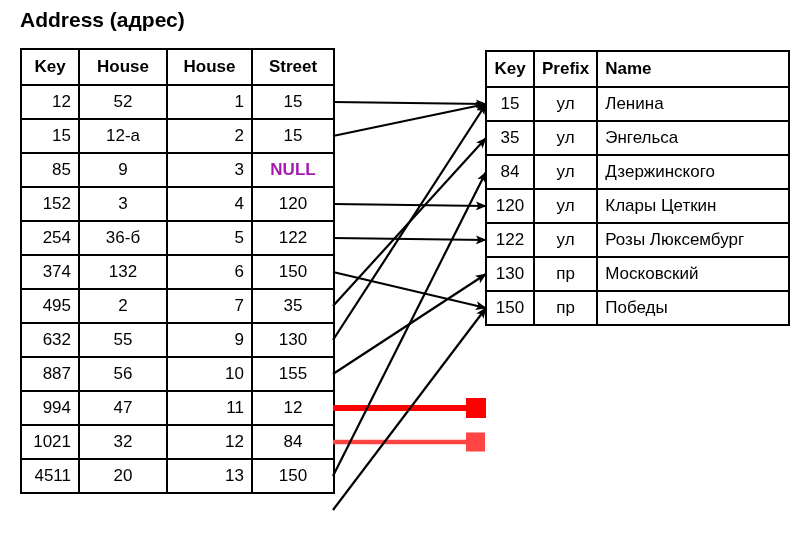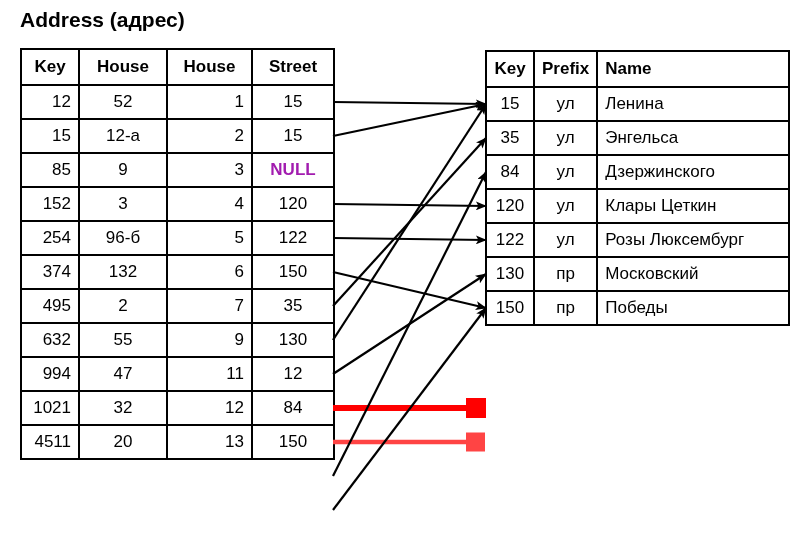--- a/index.html
+++ b/index.html
@@ -104,41 +104,47 @@
           <td class="c-street"><span class="null-val">NULL</span></td>
         </tr>
         <tr>
           <td class="c-key">152</td>
           <td class="c-house">3</td>
           <td class="c-apart">4</td>
           <td class="c-street">120</td>
         </tr>
         <tr>
           <td class="c-key">254</td>
-          <td class="c-house">96-б</td>
+          <td class="c-house">36-б</td>
           <td class="c-apart">5</td>
           <td class="c-street">122</td>
         </tr>
         <tr>
           <td class="c-key">374</td>
           <td class="c-house">132</td>
           <td class="c-apart">6</td>
           <td class="c-street">150</td>
         </tr>
         <tr>
           <td class="c-key">495</td>
           <td class="c-house">2</td>
           <td class="c-apart">7</td>
           <td class="c-street">35</td>
         </tr>
         <tr>
           <td class="c-key">632</td>
           <td class="c-house">55</td>
           <td class="c-apart">9</td>
           <td class="c-street">130</td>
+        </tr>
+        <tr>
+          <td class="c-key">887</td>
+          <td class="c-house">56</td>
+          <td class="c-apart">10</td>
+          <td class="c-street">155</td>
         </tr>
         <tr>
           <td class="c-key">994</td>
           <td class="c-house">47</td>
           <td class="c-apart">11</td>
           <td class="c-street">12</td>
         </tr>
         <tr>
           <td class="c-key">1021</td>
           <td class="c-house">32</td>

